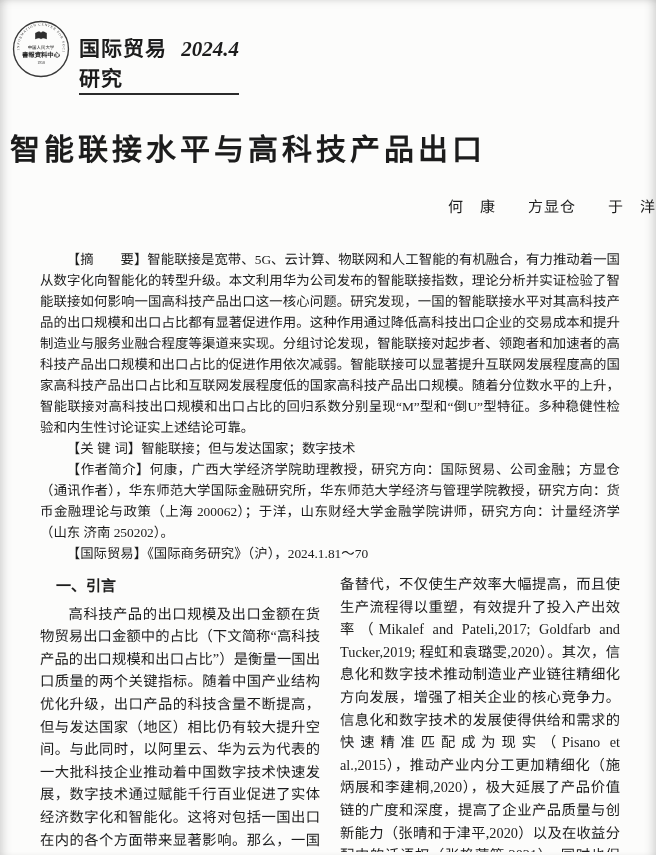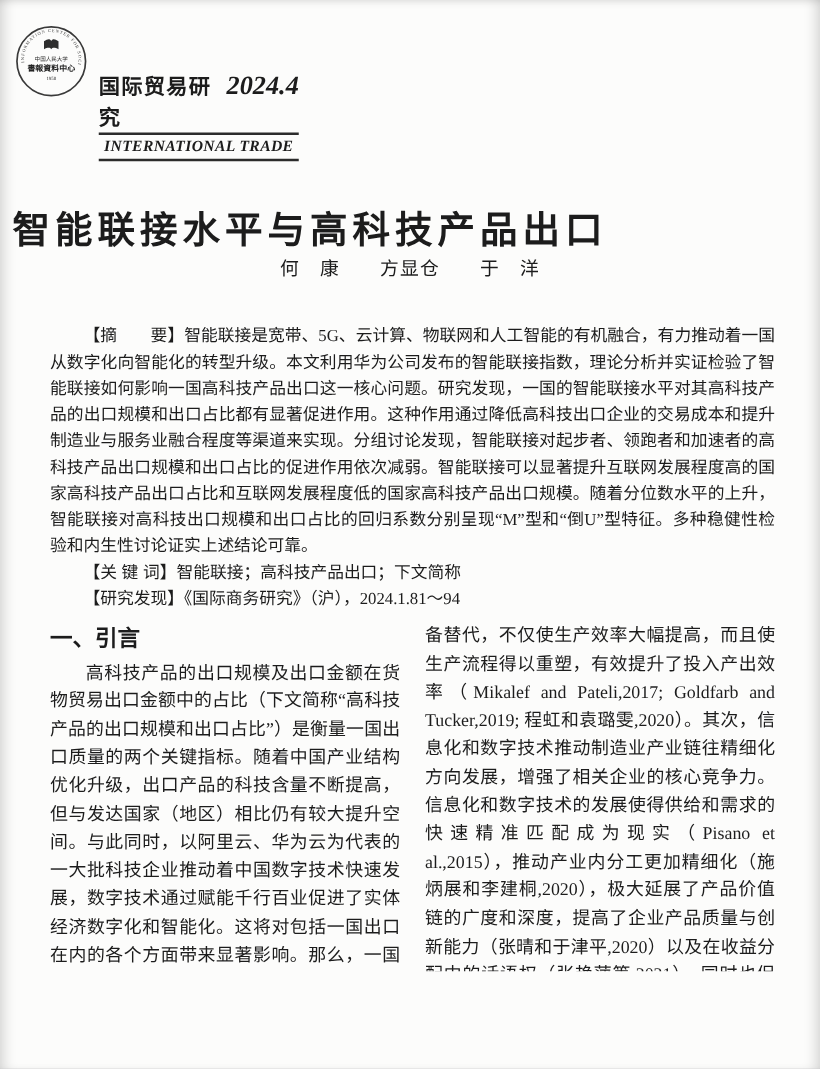--- a/index.html
+++ b/index.html
@@ -11,39 +11,39 @@
                 inset -9px 0 10px -6px rgba(0,0,0,.16),
                 inset 0 6px 8px -5px rgba(0,0,0,.10);
   }
   
   .masthead { display:flex; align-items:flex-start; gap:9px; padding:20px 0 0 12px; }
   .seal svg { width:58px; height:58px; display:block; }
   .mast-text { padding-top:12px; }
   .mast-row1 { display:flex; align-items:baseline; justify-content:space-between;
                width:160px; border-bottom:2px solid #2b2b2b; padding-bottom:1px; }
   .journal-cn { font-family:"Liberation Sans","DejaVu Sans",sans-serif; font-weight:700;
-                font-size:17px; letter-spacing:1px;margin-top:23px; }
+                font-size:21px; letter-spacing:1px; }
   .issue { font-style:italic; font-weight:700; font-size:21px; }
   .mast-row2 { font-style:italic; font-weight:700; font-size:12.5px; text-align:center;
                border-bottom:2px solid #2b2b2b; width:160px; padding:2px 0 2px;
                letter-spacing:.3px; }
   
   .article-title { text-align:left; margin:30px 10px 0; font-size:30px; font-weight:700;
                    letter-spacing:4px; }
-  .authors { text-align:center; font-size:15px; letter-spacing:1px; }
+  .authors { text-align:right; margin-top:26px; font-size:15px; letter-spacing:1px; }
   
   .meta { margin:33px 36px 0 40px; font-size:13.4px; line-height:21px; text-align:justify; }
   .meta p { margin:0; text-indent:2em; }
   .lbl { font-family:"Liberation Sans","DejaVu Sans",sans-serif; font-weight:400; }
   
   .columns { display:flex; gap:20px; margin:9px 36px 0 40px; height:279px; overflow:hidden;
              font-size:14.3px; line-height:22.6px; text-align:justify; }
   .col { width:280px; flex:0 0 280px; }
   .section-heading { font-family:"Liberation Sans","DejaVu Sans",sans-serif;
-                     font-size:18px; font-weight:700; margin:2px 0 5px; }
+                     font-size:15px; font-weight:700; margin:2px 16px 5px; }
   .columns p { margin:0; }
   .ind { text-indent:2em; }
 </style>
 </head>
 <body>
 
 <div class="page">
 
   <div class="masthead">
     <div class="seal">
@@ -59,31 +59,31 @@
         <text x="30" y="29.5" text-anchor="middle" font-size="4.6" fill="#2e2e2e" font-family="Liberation Sans, sans-serif">中国人民大学</text>
         <text x="30" y="38" text-anchor="middle" font-size="6.6" font-weight="bold" fill="#232323" font-family="Liberation Serif, serif">書報資料中心</text>
         <text x="30" y="45.5" text-anchor="middle" font-size="4" fill="#2e2e2e" font-family="Liberation Serif, serif">1958</text>
       </svg>
     </div>
     <div class="mast-text">
       <div class="mast-row1">
         <span class="journal-cn">国际贸易研究</span>
         <span class="issue">2024.4</span>
       </div>
-      <div class="mast-row2">INTERNATIONAL  TRADE</div>
     </div>
   </div>
 
   <h1 class="article-title">智能联接水平与高科技产品出口</h1>
   <div class="authors">何　康　　方显仓　　于　洋</div>
 
   <div class="meta">
     <p><span class="lbl">【摘　　要】</span><span>智能联接是宽带、5G、云计算、物联网和人工智能的有机融合，有力推动着一国从数字化向智能化的转型升级。本文利用华为公司发布的智能联接指数，理论分析并实证检验了智能联接如何影响一国高科技产品出口这一核心问题。研究发现，一国的智能联接水平对其高科技产品的出口规模和出口占比都有显著促进作用。这种作用通过降低高科技出口企业的交易成本和提升制造业与服务业融合程度等渠道来实现。分组讨论发现，智能联接对起步者、领跑者和加速者的高科技产品出口规模和出口占比的促进作用依次减弱。智能联接可以显著提升互联网发展程度高的国家高科技产品出口占比和互联网发展程度低的国家高科技产品出口规模。随着分位数水平的上升，智能联接对高科技出口规模和出口占比的回归系数分别呈现“M”型和“倒U”型特征。多种稳健性检验和内生性讨论证实上述结论可靠。</span></p>
-    <p><span class="lbl">【关 键 词】</span><span>智能联接；高科技产品出口；下文简称</span></p>
-    <p><span class="lbl">【研究发现】</span><span>《国际商务研究》（沪），2024.1.81～94</span></p>
+    <p><span class="lbl">【关 键 词】</span><span>智能联接；但与发达国家；数字技术</span></p>
+    <p><span class="lbl">【作者简介】</span><span>何康，广西大学经济学院助理教授，研究方向：国际贸易、公司金融；方显仓（通讯作者），华东师范大学国际金融研究所，华东师范大学经济与管理学院教授，研究方向：货币金融理论与政策（上海 200062）；于洋，山东财经大学金融学院讲师，研究方向：计量经济学（山东 济南 250202）。</span></p>
+    <p><span class="lbl">【国际贸易】</span><span>《国际商务研究》（沪），2024.1.81～70</span></p>
   </div>
 
   <div class="columns">
     <div class="col">
       <div class="section-heading">一、引言</div>
       <p class="ind">高科技产品的出口规模及出口金额在货物贸易出口金额中的占比（下文简称“高科技产品的出口规模和出口占比”）是衡量一国出口质量的两个关键指标。随着中国产业结构优化升级，出口产品的科技含量不断提高，但与发达国家（地区）相比仍有较大提升空间。与此同时，以阿里云、华为云为代表的一大批科技企业推动着中国数字技术快速发展，数字技术通过赋能千行百业促进了实体经济数字化和智能化。这将对包括一国出口在内的各个方面带来显著影响。那么，一国智能联接水平对一国高科技产品出口有什么影响？其中的机制为何？本文试图回答这些问题。</p>
 
     </div>
     <div class="col">
       <p>备替代，不仅使生产效率大幅提高，而且使生产流程得以重塑，有效提升了投入产出效率（Mikalef and Pateli,2017; Goldfarb and Tucker,2019; 程虹和袁璐雯,2020）。其次，信息化和数字技术推动制造业产业链往精细化方向发展，增强了相关企业的核心竞争力。信息化和数字技术的发展使得供给和需求的快速精准匹配成为现实（Pisano et al.,2015），推动产业内分工更加精细化（施炳展和李建桐,2020），极大延展了产品价值链的广度和深度，提高了企业产品质量与创新能力（张晴和于津平,2020）以及在收益分配中的话语权（张艳萍等,2021），同时也促进了供应链协同效率和管理效率的提升（王永龙等,2020）。在信息化和数字技术影响企业出口方面，首先，一国大力发展信息基础设施建设和数字技术可为对外贸</p>

